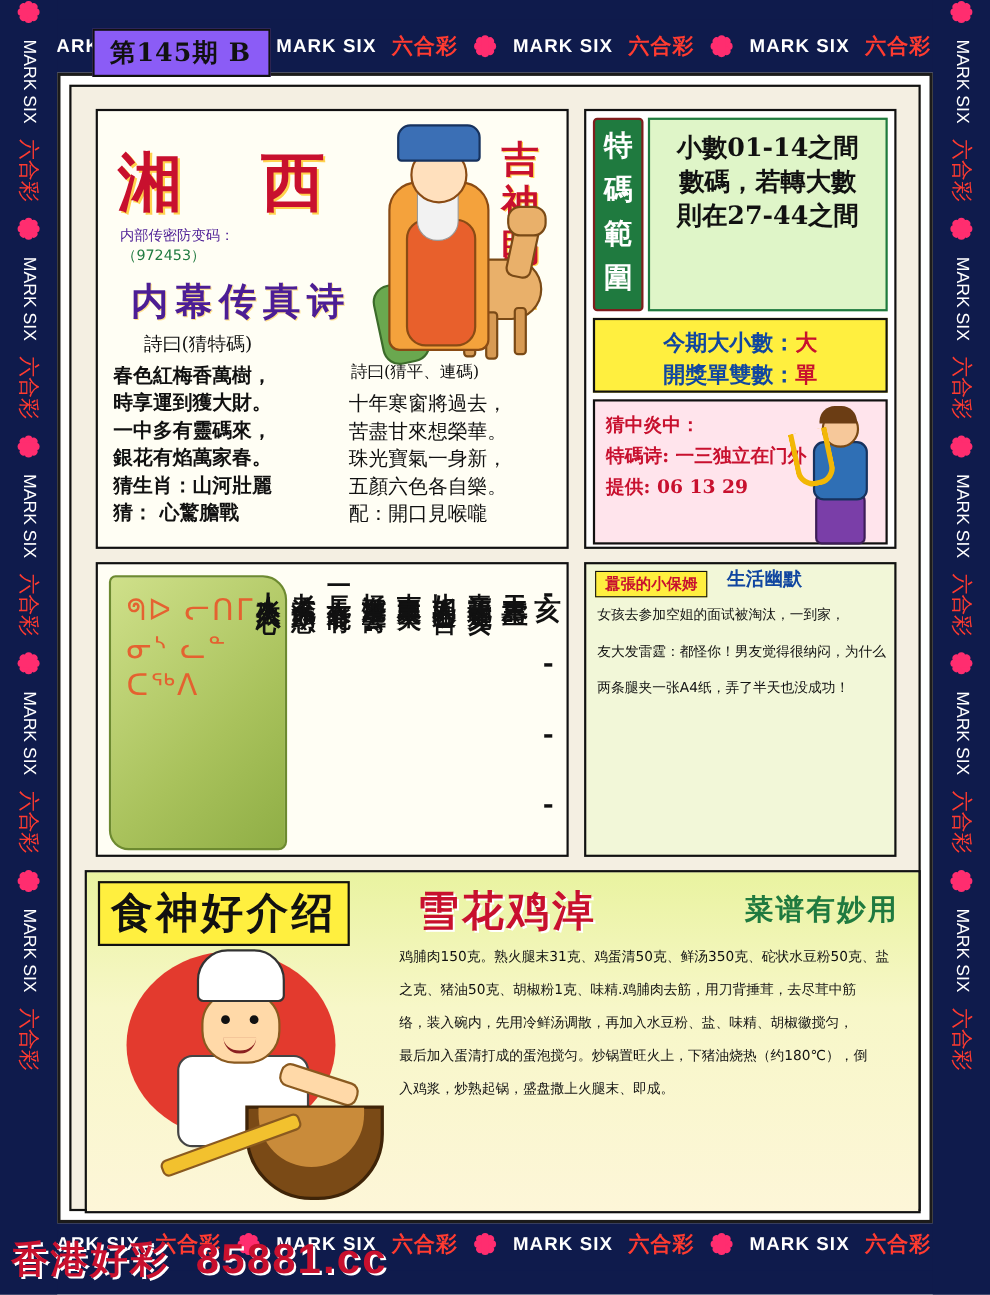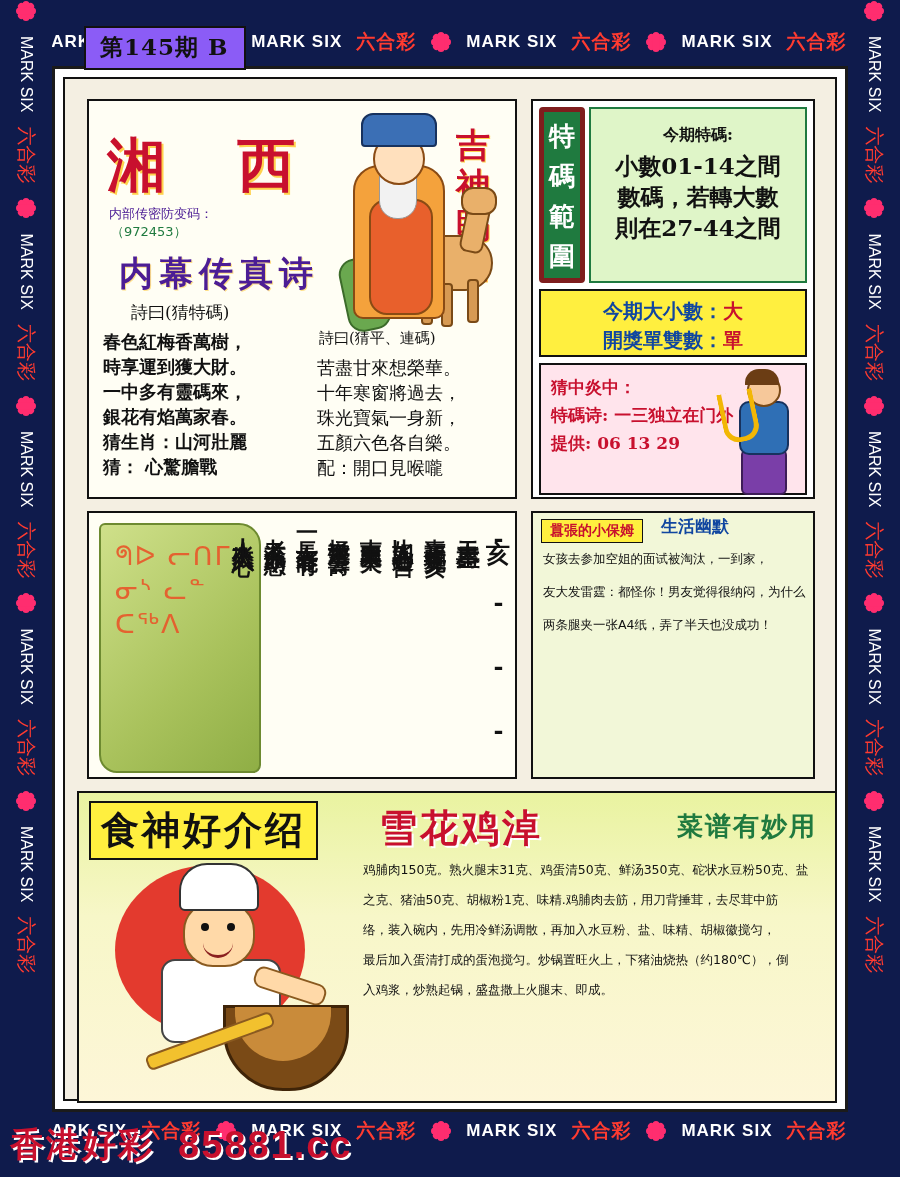--- a/index.html
+++ b/index.html
@@ -139,21 +139,21 @@
   .deer-leg.l3{left:150px;top:172px;}
   .im-green{position:absolute;left:26px;top:150px;width:40px;height:70px;background:#6aa84f;border:2px solid #3c6b2a;border-radius:16px;transform:rotate(-12deg);}
 
   
   .p-right{
     left:466px;top:20px;width:284px;height:400px;
     background:#fff;border:2px solid #111;
   }
   .tema-label{
     position:absolute;left:6px;top:6px;width:46px;height:176px;
-    background:#1f7a3f;border:5px solid #7f1d1d;border-radius:4px;
+    background:#1f7a3f;border:2px solid #7f1d1d;border-radius:4px;
     color:#fff;font-size:26px;font-weight:bold;text-align:center;
     line-height:40px;padding-top:4px;box-sizing:border-box;
     font-family:"DejaVu Serif","Liberation Serif",serif;
   }
   .tema-body{
     position:absolute;left:56px;top:6px;width:218px;height:176px;
     background:#dff5c8;border:2px solid #1f7a3f;box-sizing:border-box;
     padding:10px 6px;text-align:center;
     font-family:"DejaVu Serif","Liberation Serif",serif;
   }
@@ -425,22 +425,22 @@
         <div class="poem-left">
           <div>春色紅梅香萬樹，</div>
           <div>時享運到獲大財。</div>
           <div>一中多有靈碼來，</div>
           <div>銀花有焰萬家春。</div>
           <div>猜生肖：山河壯麗</div>
           <div>猜： 心驚膽戰</div>
         </div>
         <div class="poem-right-head">詩曰(猜平、連碼)</div>
         <div class="poem-right">
+          <div>十年寒窗將過去，</div>
           <div>苦盡甘來想榮華。</div>
-          <div>十年寒窗將過去，</div>
           <div>珠光寶氣一身新，</div>
           <div>五顏六色各自樂。</div>
           <div>配：開口見喉嚨</div>
         </div>
         <div class="jishen">吉神賜贈</div>
 
         <div class="immortal">
           <div class="im-green"></div>
           <div class="deer-body"></div>
           <div class="deer-neck"></div>
@@ -452,21 +452,20 @@
           <div class="im-robe2"></div>
           <div class="im-beard"></div>
           <div class="im-head"></div>
           <div class="im-hat"></div>
         </div>
       </div>
 
       <div class="panel p-right">
         <div class="tema-label">特碼範圍</div>
         <div class="tema-body">
-          <div class="l l0">今期特碼:</div>
           <div class="l">小數01-14之間</div>
           <div class="l">數碼，若轉大數</div>
           <div class="l">則在27-44之間</div>
         </div>
         <div class="yellow-box">
           <div>
             <span>今期大小數：</span><span class="hi">大</span>
           </div>
           <div>
             <span>開獎單雙數：</span><span class="hi">單</span>

